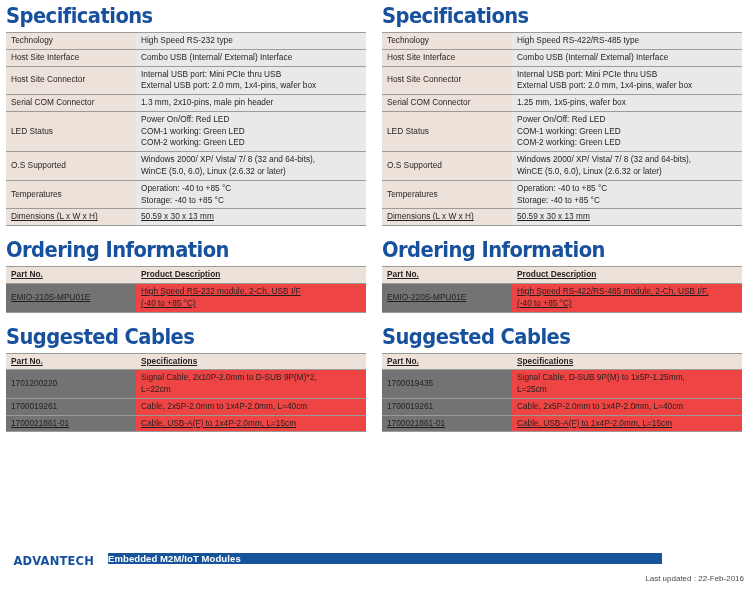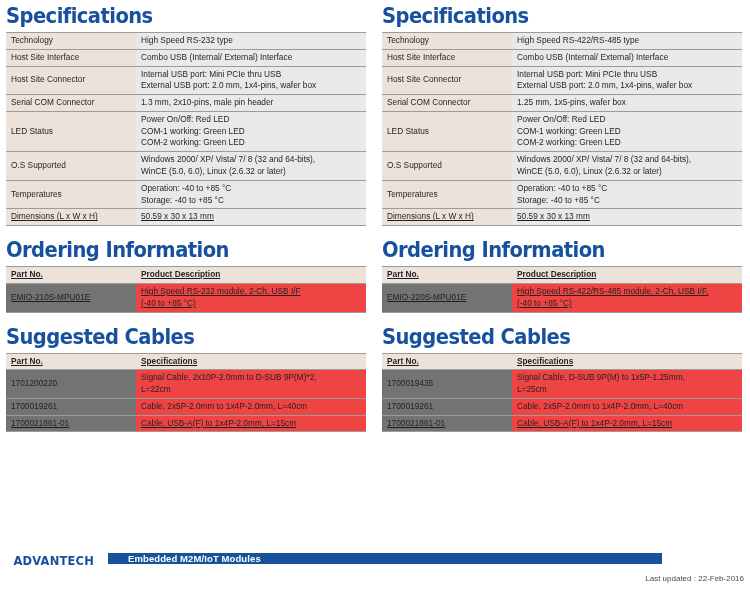--- a/index.html
+++ b/index.html
@@ -127,21 +127,21 @@
     white-space: nowrap;
   }
   .bar-blue {
     flex: 1 1 auto;
     background: #16539B;
     display: flex;
     align-items: center;
     color: #ffffff;
     font-weight: bold;
     font-size: 9.5px;
-    padding-left: 20px;
+    padding-left: 0;
     letter-spacing: 0.1px;
   }
   .bar-blue .bar-label { display: inline-block; }
 
   .footnote {
     position: absolute;
     left: 2px;
     bottom: 8px;
     font-size: 8px;
     color: #4a4a4a;

